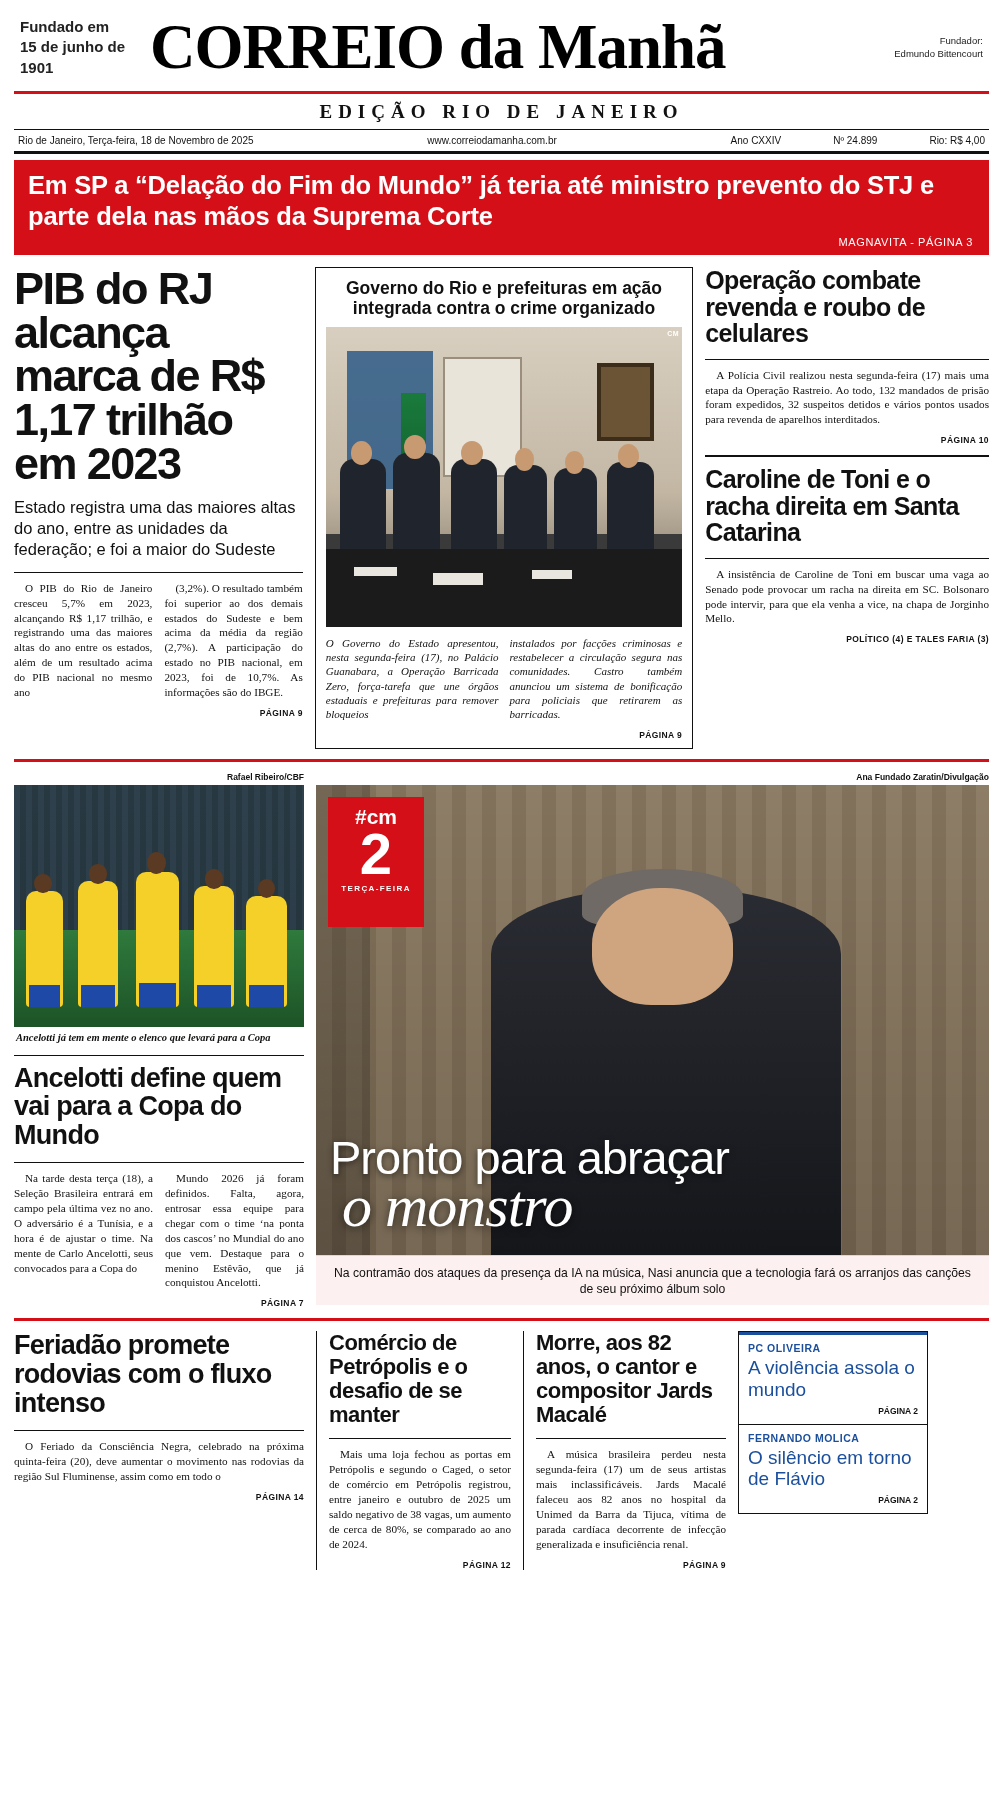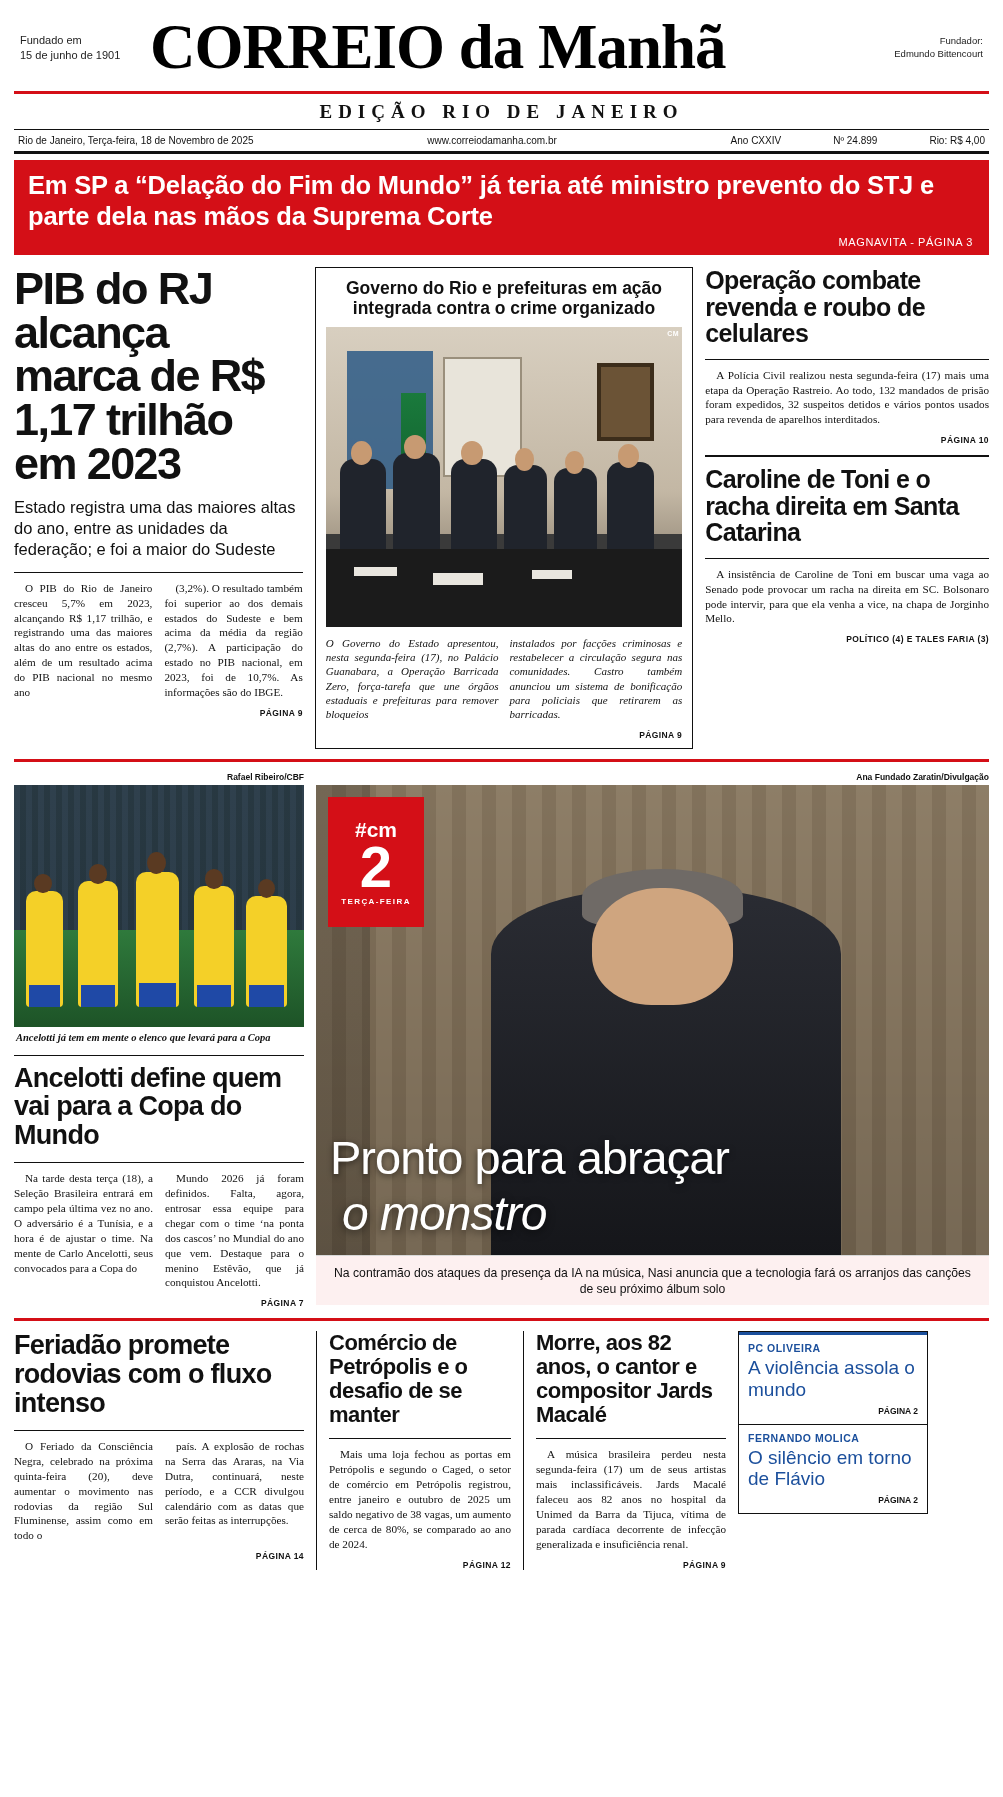--- a/index.html
+++ b/index.html
@@ -22,24 +22,24 @@
   }
 
   
   .masthead {
     display: flex;
     align-items: center;
     justify-content: space-between;
     padding: 16px 6px 0 6px;
   }
   .founded {
-    font-size: 11px;
+    font-size: 15px;
     line-height: 1.35;
     width: 130px;
-    font-weight: normal;
+    font-weight: bold;
     color: #222;
   }
   .founder {
     font-size: 9.5px;
     line-height: 1.35;
     width: 130px;
     text-align: right;
     color: #222;
   }
   .founder .f-label { font-weight: normal; }
@@ -276,38 +276,38 @@
   .promo-hair { position:absolute; left:39.5%; top:18%; width:24%; height:12%;
     background:#6f6a66; border-radius:50% 50% 20% 20%; }
   .cm-badge {
     position: absolute;
     left: 12px; top: 12px;
     width: 96px; height: 130px;
     background: #d40f17;
     color: #fff;
     text-align: center;
   }
-  .cm-hash { font-size: 21px; font-weight: bold; padding-top: 22px; line-height: 1; }
+  .cm-hash { font-size: 21px; font-weight: bold; padding-top: 9px; line-height: 1; }
   .cm-num { font-size: 58px; font-weight: bold; line-height: .92; }
   .cm-day { font-size: 8px; font-weight: bold; letter-spacing: 1.4px; padding-top: 4px; }
   .promo-title1 {
     position: absolute;
     left: 14px; bottom: 70px;
     font-family: "Liberation Sans", sans-serif;
     font-size: 47px;
     color: #fff;
     letter-spacing: -1px;
     text-shadow: 0 2px 6px rgba(0,0,0,.55);
   }
   .promo-title2 {
     position: absolute;
     left: 26px; bottom: 14px;
-    font-family: Liberation Sans, sans-serif;
+    font-family: Liberation Serif, serif;
     font-style: italic;
-    font-size: 48px;
+    font-size: 60px;
     color: #fff;
     letter-spacing: -1px;
     text-shadow: 0 2px 8px rgba(0,0,0,.6);
     text-align: right;
   }
   .promo-caption {
     background: #fdf0f0;
     border-top: 1px solid #d8d8d8;
     text-align: center;
     font-size: 12.2px;
@@ -519,23 +519,20 @@
 
   <div class="bottom-grid">
 
     <div class="bcol1">
       <div class="head-lg">Feriadão promete rodovias com o fluxo intenso</div>
       <div class="hairline"></div>
       <div class="body-2col">
         <div>
             <p class="bt">O Feriado da Consciência Negra, celebrado na próxima quinta-feira (20), deve aumentar o movimento nas rodovias da região Sul Fluminense, assim como em todo o</p>
           </div>
-        <div>
-            <p class="bt">país. A explosão de rochas na Serra das Araras, na Via Dutra, continuará, neste período, e a CCR divulgou calendário com as datas que serão feitas as interrupções.</p>
-          </div>
       </div>
       <div class="pageref">PÁGINA 14</div>
     </div>
 
     <div class="vr"></div>
 
     <div class="bcol2">
       <div class="head-sm">Comércio de Petrópolis e o desafio de se manter</div>
       <div class="hairline"></div>
       <p class="bt">Mais uma loja fechou as portas em Petrópolis e segundo o Caged, o setor de comércio em Petrópolis registrou, entre janeiro e outubro de 2025 um saldo negativo de 38 vagas, um aumento de cerca de 80%, se comparado ao ano de 2024.</p>

